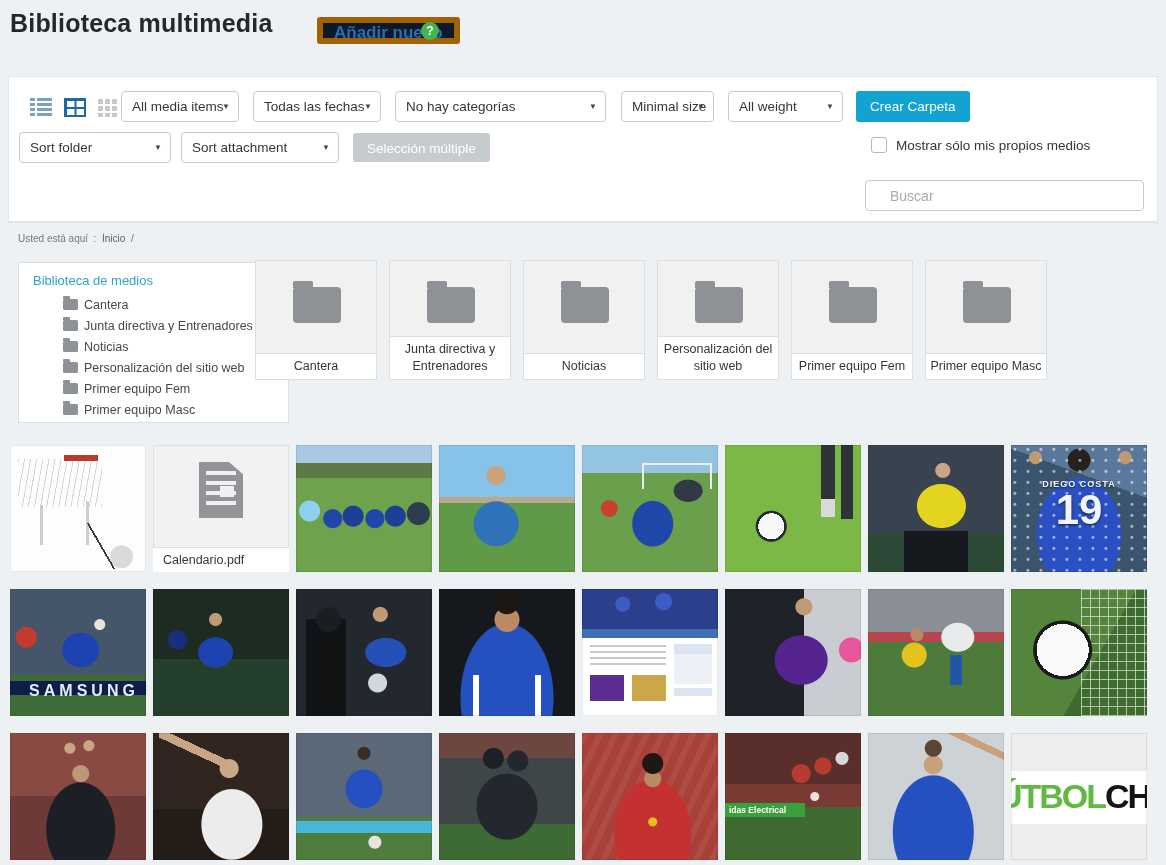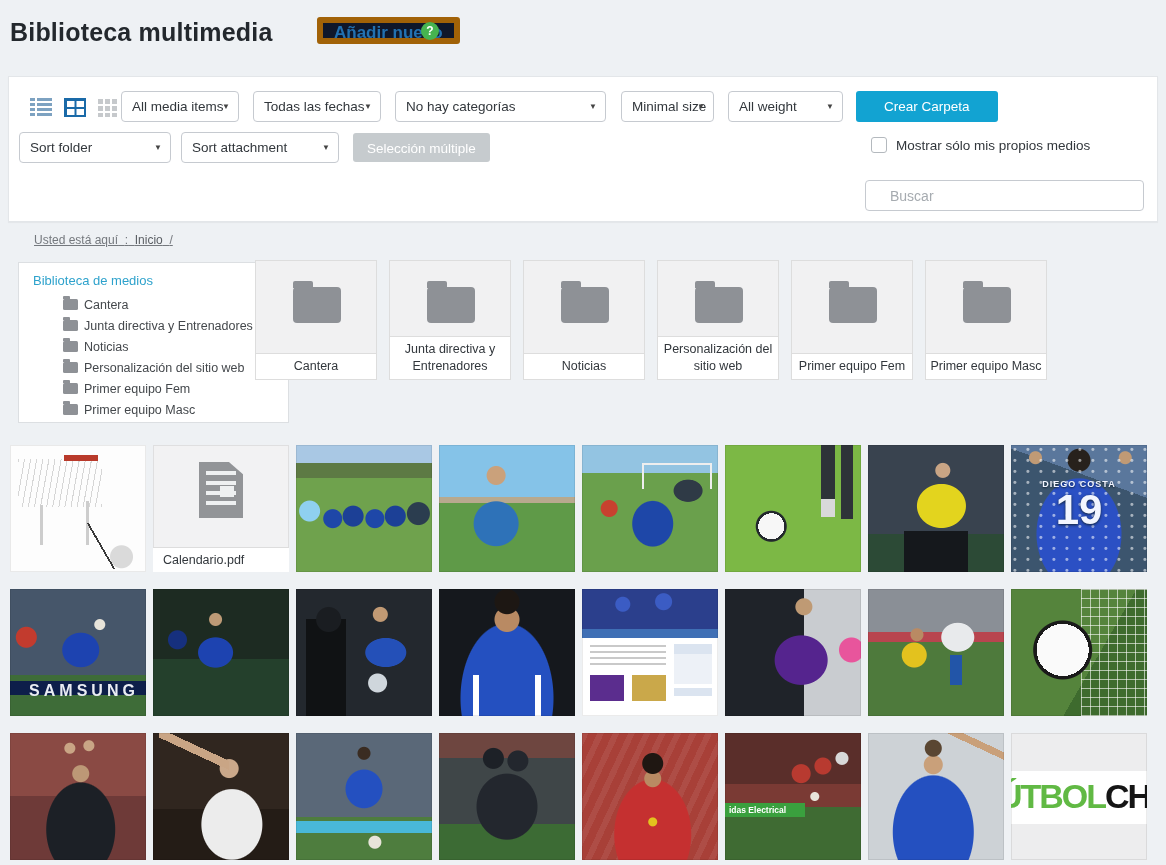--- a/index.html
+++ b/index.html
@@ -1,53 +1,53 @@
 <!DOCTYPE html>
 <html><head>
 <meta charset="utf-8">
 <style>
   * { box-sizing: border-box; margin: 0; padding: 0; }
   html,body { width:1166px; height:865px; }
   body { font-family:"Liberation Sans", sans-serif; background:#eef1f4; color:#32373c; }
   #app { position:relative; width:1166px; height:865px; overflow:hidden; }
 
   
-  .page-title { position:absolute; left:10px; top:18px; font-size:25px; font-weight:700; color:#23282d; letter-spacing:.2px; }
+  .page-title { position:absolute; left:10px; top:9px; font-size:25px; font-weight:700; color:#23282d; letter-spacing:.2px; }
   .btn-add-new { position:absolute; left:317px; top:17px; height:27px; padding:0 11px; background:#0f172a;
     border:6px solid #a16207; border-radius:3px; color:#2271b1; font-size:17px; font-weight:600; cursor:pointer;
     font-family:"Liberation Sans", sans-serif; }
   .help-icon { position:absolute; left:421px; top:22px; width:18px; height:18px; border-radius:50%;
     background:#46b450; color:#fff; font-size:12px; font-weight:700; text-align:center; line-height:18px; }
   .help-icon::after { content:"?"; }
 
   
   .filters-panel { position:absolute; left:8px; top:76px; width:1150px; height:146px; background:#fff;
     border:1px solid #e3e6e9; box-shadow:0 1px 1px rgba(0,0,0,.04); }
   .view-icons { position:absolute; left:20px; top:20px; display:flex; gap:9px; align-items:center; }
   .view-icon { width:25px; height:21px; display:inline-block; cursor:pointer; }
 
   .select { position:absolute; height:31px; background:#fff; border:1px solid #c6cad0; border-radius:4px;
     font-size:13.5px; color:#32373c; line-height:29px; padding:0 22px 0 10px; cursor:pointer; white-space:nowrap; overflow:hidden; }
   .select::after { content:"▼"; position:absolute; right:8px; top:0; font-size:8px; color:#444; line-height:29px; }
 
-  .btn-create { position:absolute; left:847px; top:14px; height:31px; padding:0 28px; background:#12a3d2; border:none;
+  .btn-create { position:absolute; left:847px; top:14px; height:31px; padding:0 14px; background:#12a3d2; border:none;
     border-radius:3px; color:#fff; font-size:13.5px; cursor:pointer; font-family:"Liberation Sans", sans-serif; }
   .btn-multi { position:absolute; left:344px; top:56px; height:29px; padding:8px 14px; background:#c6cbce; border:none;
     border-radius:3px; color:#fff; font-size:13.5px; cursor:default; font-family:"Liberation Sans", sans-serif; }
 
   .own-media { position:absolute; left:862px; top:60px; display:flex; align-items:center; gap:9px; }
   .checkbox { width:16px; height:16px; border:1px solid #b4b9be; border-radius:3px; background:#fff; cursor:pointer; }
   .own-media-label { font-size:13.5px; color:#32373c; }
 
   .search-input { position:absolute; left:856px; top:103px; width:279px; height:31px; border:1px solid #c6cad0;
     border-radius:4px; padding:0 24px; font-size:14px; color:#32373c; font-family:"Liberation Sans", sans-serif; }
   .search-input::placeholder { color:#a6abb0; }
 
   
-  .breadcrumb { position:absolute; left:34px; top:233px; font-size:12px; color:#74787d;text-decoration:underline; }
+  .breadcrumb { position:absolute; left:18px; top:233px; font-size:10px; color:#74787d; }
   .breadcrumb .crumb-home { color:#5a5e63; cursor:pointer; }
 
   
   .tree-panel { position:absolute; left:18px; top:262px; width:271px; height:161px; background:#fff; border:1px solid #dcdfe2; padding:10px 0 0 14px; }
   .tree-root { font-size:13px; color:#2ea2cc; cursor:pointer; display:block; margin-bottom:6px; }
   .tree-item { display:flex; align-items:center; gap:6px; margin-left:30px; height:21px; font-size:12.5px; color:#44484c; cursor:pointer; white-space:nowrap; }
   .tree-folder-icon { flex:0 0 auto; width:15px; height:11px; background:#8e9196; border-radius:1.5px; position:relative; }
   .tree-folder-icon::before { content:""; position:absolute; left:0; top:-3px; width:7px; height:3px; background:#8e9196; border-radius:1px 1px 0 0; }
 
   

